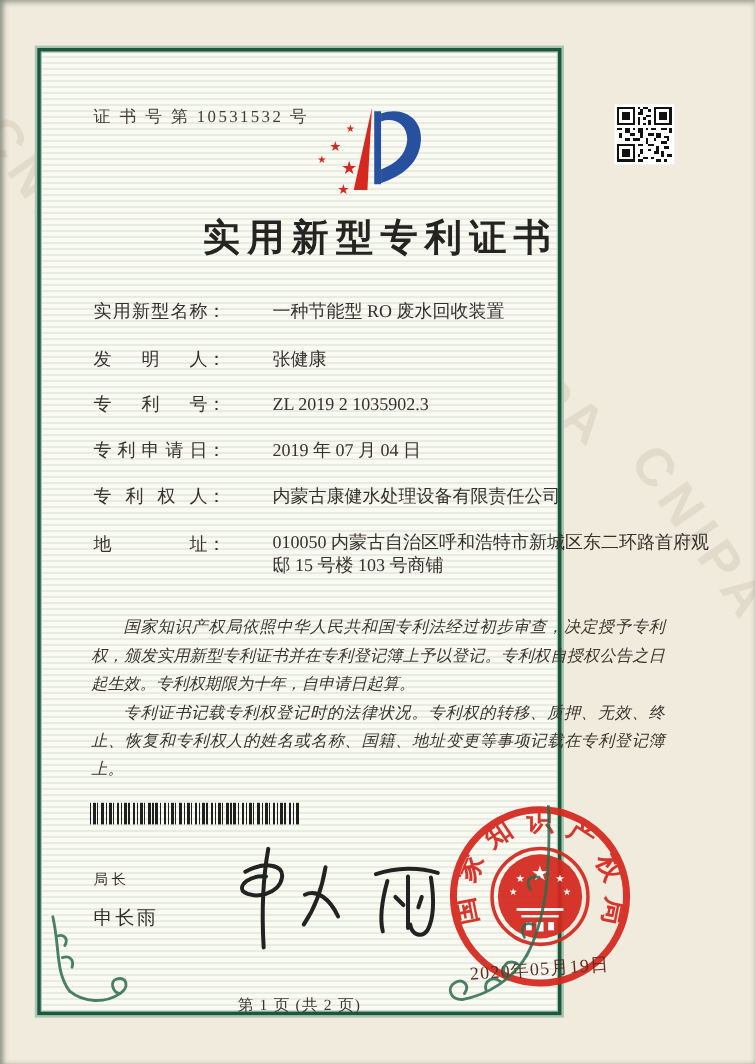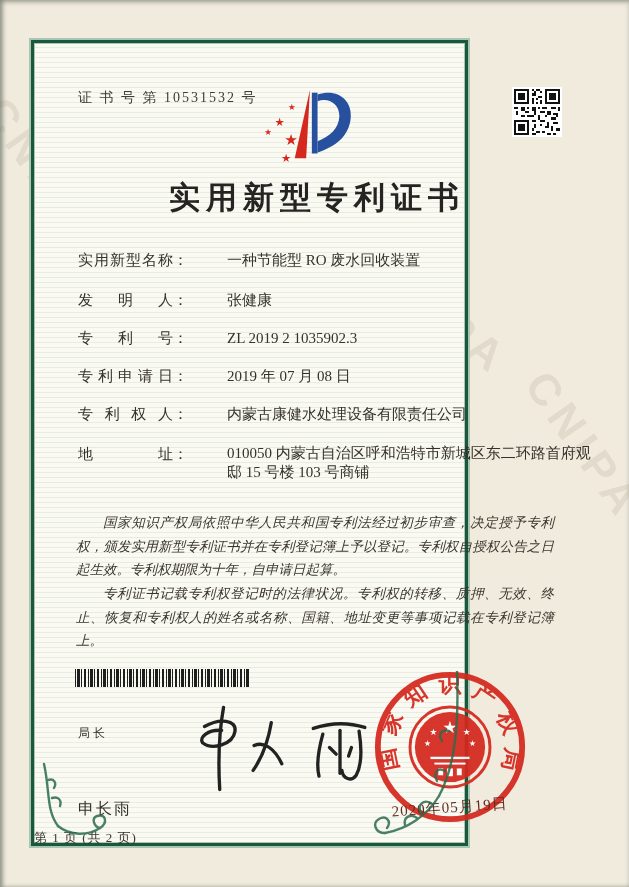--- a/index.html
+++ b/index.html
@@ -62,24 +62,24 @@
   .body-text p { text-indent:2em; }
   .barcode {
     position:absolute; left:41px; top:626px; width:175px; height:18px;
     background:repeating-linear-gradient(90deg,
       #1e1e1e 0 1px, rgba(0,0,0,0) 1px 2.5px,
       #1e1e1e 2.5px 5px, rgba(0,0,0,0) 5px 6px,
       #1e1e1e 6px 7px, rgba(0,0,0,0) 7px 9.5px,
       #1e1e1e 9.5px 11.5px, rgba(0,0,0,0) 11.5px 13px);
   }
   .signer-title { position:absolute; left:44px; top:682px; font-size:12px; letter-spacing:3px; color:#33302b; }
-  .signer-name  { position:absolute; left:44px; top:712px; font-size:16px; letter-spacing:2px; color:#33302b;margin-top:44px; }
+  .signer-name  { position:absolute; left:44px; top:712px; font-size:16px; letter-spacing:2px; color:#33302b; }
   .signature { position:absolute; left:138px; top:652px; width:210px; height:105px; }
   .seal { position:absolute; left:338px; top:626px; width:156px; height:156px; opacity:.93; }
-  .page-num { position:absolute; left:0; top:786px; width:100%; font-size:13px; color:#3a362f; letter-spacing:1px; }
+  .page-num { position:absolute; left:0; top:786px; width:100%; text-align:center; font-size:13px; color:#3a362f; letter-spacing:1px; }
   .footer-note { position:absolute; left:0; top:856px; width:100%; text-align:center; font-size:13px; letter-spacing:3px; font-style:italic; color:#3a362f;margin-top:40px; }
   .flourish { position:absolute; pointer-events:none; }
   .flourish.left  { left:4px;  bottom:3px; width:72px;  height:82px; }
   .flourish.right { right:2px; bottom:2px; width:92px;  height:170px; }
 </style>
 </head>
 <body>
 
 <div class="watermark" style="left:14px; top:88px; transform:rotate(55deg);">CNIPA</div>
 <div class="watermark" style="left:386px; top:242px; transform:rotate(38deg);">CNIPA</div>
@@ -170,21 +170,21 @@
   <div class="row" style="top:207px">
     <span class="flabel">实用新型名称</span><span class="colon">：</span><span class="fvalue">一种节能型 RO 废水回收装置</span>
   </div>
   <div class="row" style="top:247px">
     <span class="flabel">发明人</span><span class="colon">：</span><span class="fvalue">张健康</span>
   </div>
   <div class="row" style="top:285px">
     <span class="flabel">专利号</span><span class="colon">：</span><span class="fvalue">ZL 2019 2 1035902.3</span>
   </div>
   <div class="row" style="top:323px">
-    <span class="flabel">专利申请日</span><span class="colon">：</span><span class="fvalue">2019 年 07 月 08 日</span>
+    <span class="flabel">专利申请日</span><span class="colon">：</span><span class="fvalue">2019 年 07 月 04 日</span>
   </div>
   <div class="row" style="top:361px">
     <span class="flabel">专利权人</span><span class="colon">：</span><span class="fvalue">内蒙古康健水处理设备有限责任公司</span>
   </div>
   <div class="row" style="top:401px">
     <span class="flabel">地址</span><span class="colon">：</span><span class="fvalue wide">010050 内蒙古自治区呼和浩特市新城区东二环路首府观邸 15 号楼 103 号商铺</span>
   </div>
 
   <div class="body-text">
     <p>国家知识产权局依照中华人民共和国专利法经过初步审查，决定授予专利权，颁发实用新型专利证书并在专利登记簿上予以登记。专利权自授权公告之日起生效。专利权期限为十年，自申请日起算。</p>

